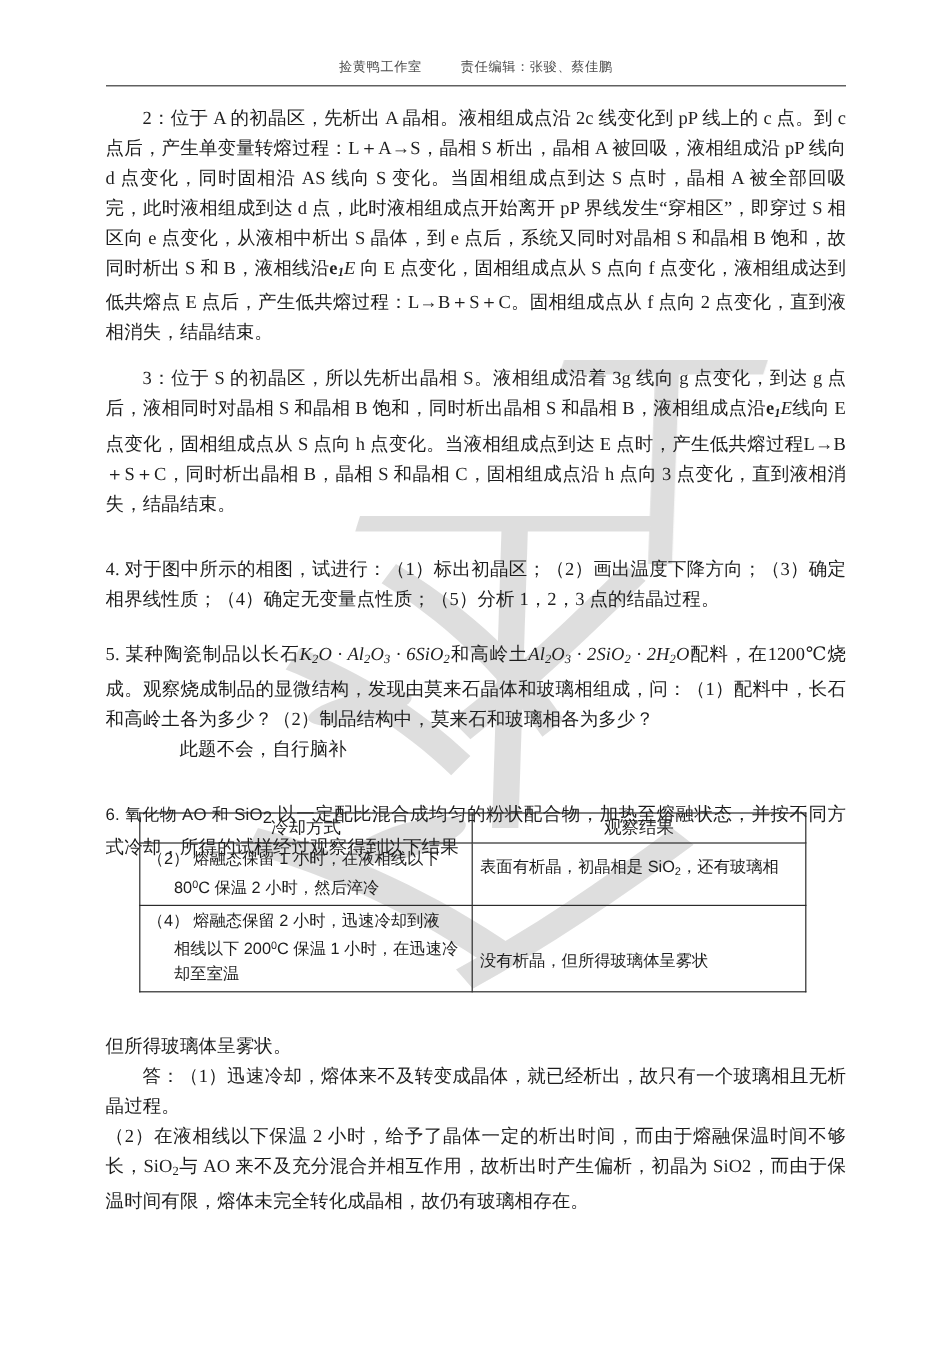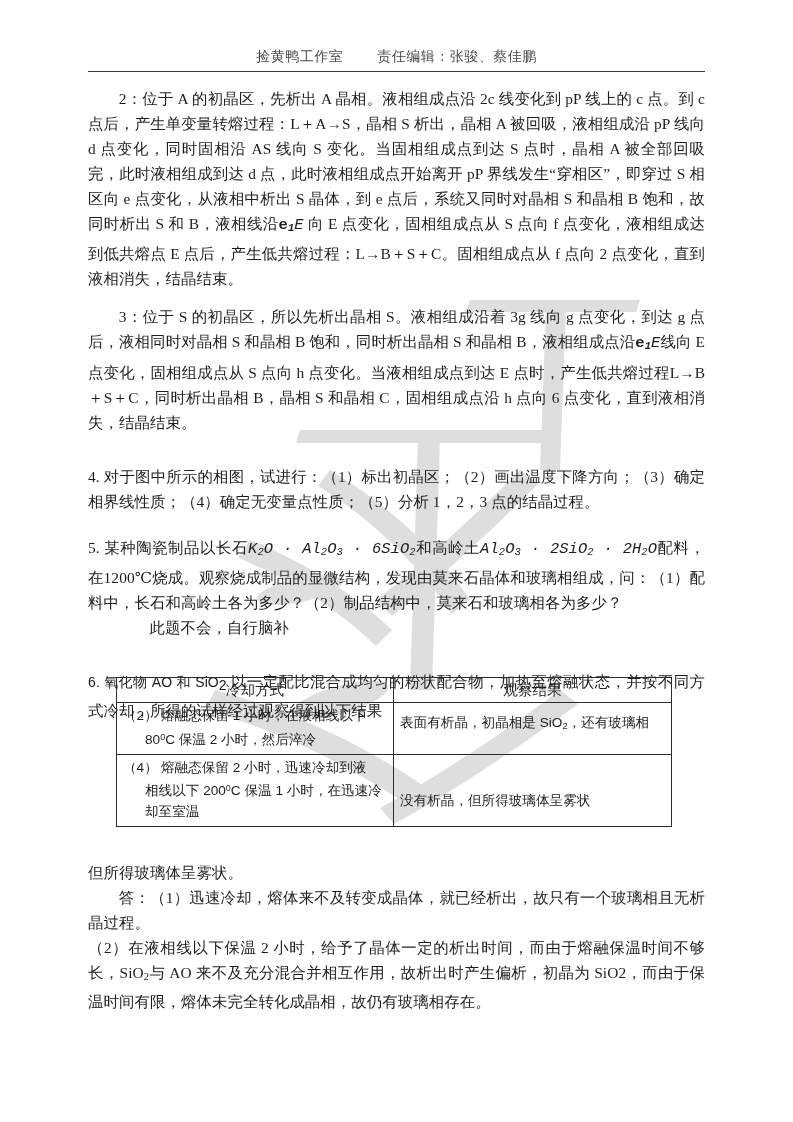--- a/index.html
+++ b/index.html
@@ -26,21 +26,21 @@
     z-index: 0;
   }
 
   
   .page-header {
     position: absolute;
     left: 88px;
     top: 48px;
     width: 617px;
     text-align: center;
-    font-size: 14px;
+    font-size: 11px;
     color: #4a4a4a;
     letter-spacing: 0.5px;
     z-index: 2;
   }
   .header-rule {
     position: absolute;
     left: 88px;
     top: 71px;
     width: 617px;
     height: 0;
@@ -68,21 +68,21 @@
   p.indent2 { text-indent: 2em; }
   .gap-sm { height: 13px; }
   .gap-md { height: 21px; }
   .gap-lg { height: 29px; }
 
   .sans {
     font-family: "Liberation Sans", "DejaVu Sans", sans-serif;
     font-size: 14px;
   }
   .ital {
-    font-family: Liberation Mono, monospace;
+    font-family: Liberation Serif, serif;
     font-style: italic;
   }
   sub { font-size: 0.68em; vertical-align: -0.22em; }
   sup { font-size: 0.66em; vertical-align: 0.42em; }
   .bsub { font-weight: bold; font-size: 0.68em; vertical-align: -0.22em; }
 
   
   .tbl-wrap {
     position: absolute;
     left: 116px;
@@ -156,21 +156,21 @@
     <span>责任编辑：张骏、蔡佳鹏</span>
   </div>
   <div class="header-rule"></div>
 
   <div class="body-area">
 
     <p class="para indent2"><span>2：位于 A 的初晶区，先析出 A 晶相。液相组成点沿 2c 线变化到 pP 线上的 c 点。到 c 点后，产生单变量转熔过程：L＋A→S，晶相 S 析出，晶相 A 被回吸，液相组成沿 pP 线向 d 点变化，同时固相沿 AS 线向 S 变化。当固相组成点到达 S 点时，晶相 A 被全部回吸完，此时液相组成到达 d 点，此时液相组成点开始离开 pP 界线发生“穿相区”，即穿过 S 相区向 e 点变化，从液相中析出 S 晶体，到 e 点后，系统又同时对晶相 S 和晶相 B 饱和，故同时析出 S 和 B，液相线沿</span><span class="ital"><span style="font-weight:bold;font-style:normal">e</span><span class="bsub">1</span><span>E</span></span><span> 向 E 点变化，固相组成点从 S 点向 f 点变化，液相组成达到低共熔点 E 点后，产生低共熔过程：L→B＋S＋C。固相组成点从 f 点向 2 点变化，直到液相消失，结晶结束。</span></p>
 
     <div class="gap-sm"></div>
 
-    <p class="para indent2"><span>3：位于 S 的初晶区，所以先析出晶相 S。液相组成沿着 3g 线向 g 点变化，到达 g 点后，液相同时对晶相 S 和晶相 B 饱和，同时析出晶相 S 和晶相 B，液相组成点沿</span><span class="ital"><span style="font-weight:bold;font-style:normal">e</span><span class="bsub">1</span><span>E</span></span><span>线向 E 点变化，固相组成点从 S 点向 h 点变化。当液相组成点到达 E 点时，产生低共熔过程L→B＋S＋C，同时析出晶相 B，晶相 S 和晶相 C，固相组成点沿 h 点向 6 点变化，直到液相消失，结晶结束。</span></p>
+    <p class="para indent2"><span>3：位于 S 的初晶区，所以先析出晶相 S。液相组成沿着 3g 线向 g 点变化，到达 g 点后，液相同时对晶相 S 和晶相 B 饱和，同时析出晶相 S 和晶相 B，液相组成点沿</span><span class="ital"><span style="font-weight:bold;font-style:normal">e</span><span class="bsub">1</span><span>E</span></span><span>线向 E 点变化，固相组成点从 S 点向 h 点变化。当液相组成点到达 E 点时，产生低共熔过程L→B＋S＋C，同时析出晶相 B，晶相 S 和晶相 C，固相组成点沿 h 点向 3 点变化，直到液相消失，结晶结束。</span></p>
 
     <div class="gap-lg"></div>
 
     <p class="para">4. 对于图中所示的相图，试进行：（1）标出初晶区；（2）画出温度下降方向；（3）确定相界线性质；（4）确定无变量点性质；（5）分析 1，2，3 点的结晶过程。</p>
 
     <div class="gap-md"></div>
 
     <p class="para"><span>5. 某种陶瓷制品以长石</span><span class="ital"><span>K</span><sub>2</sub><span>O</span><span> · </span><span>Al</span><sub>2</sub><span>O</span><sub>3</sub><span> · </span><span>6SiO</span><sub>2</sub></span><span>和高岭土</span><span class="ital"><span>Al</span><sub>2</sub><span>O</span><sub>3</sub><span> · </span><span>2SiO</span><sub>2</sub><span> · </span><span>2H</span><sub>2</sub><span>O</span></span><span>配料，在1200℃烧成。观察烧成制品的显微结构，发现由莫来石晶体和玻璃相组成，问：（1）配料中，长石和高岭土各为多少？（2）制品结构中，莫来石和玻璃相各为多少？</span></p>
 
     <p class="para" style="text-indent:4em"><span>此题不会，自行脑补</span></p>

